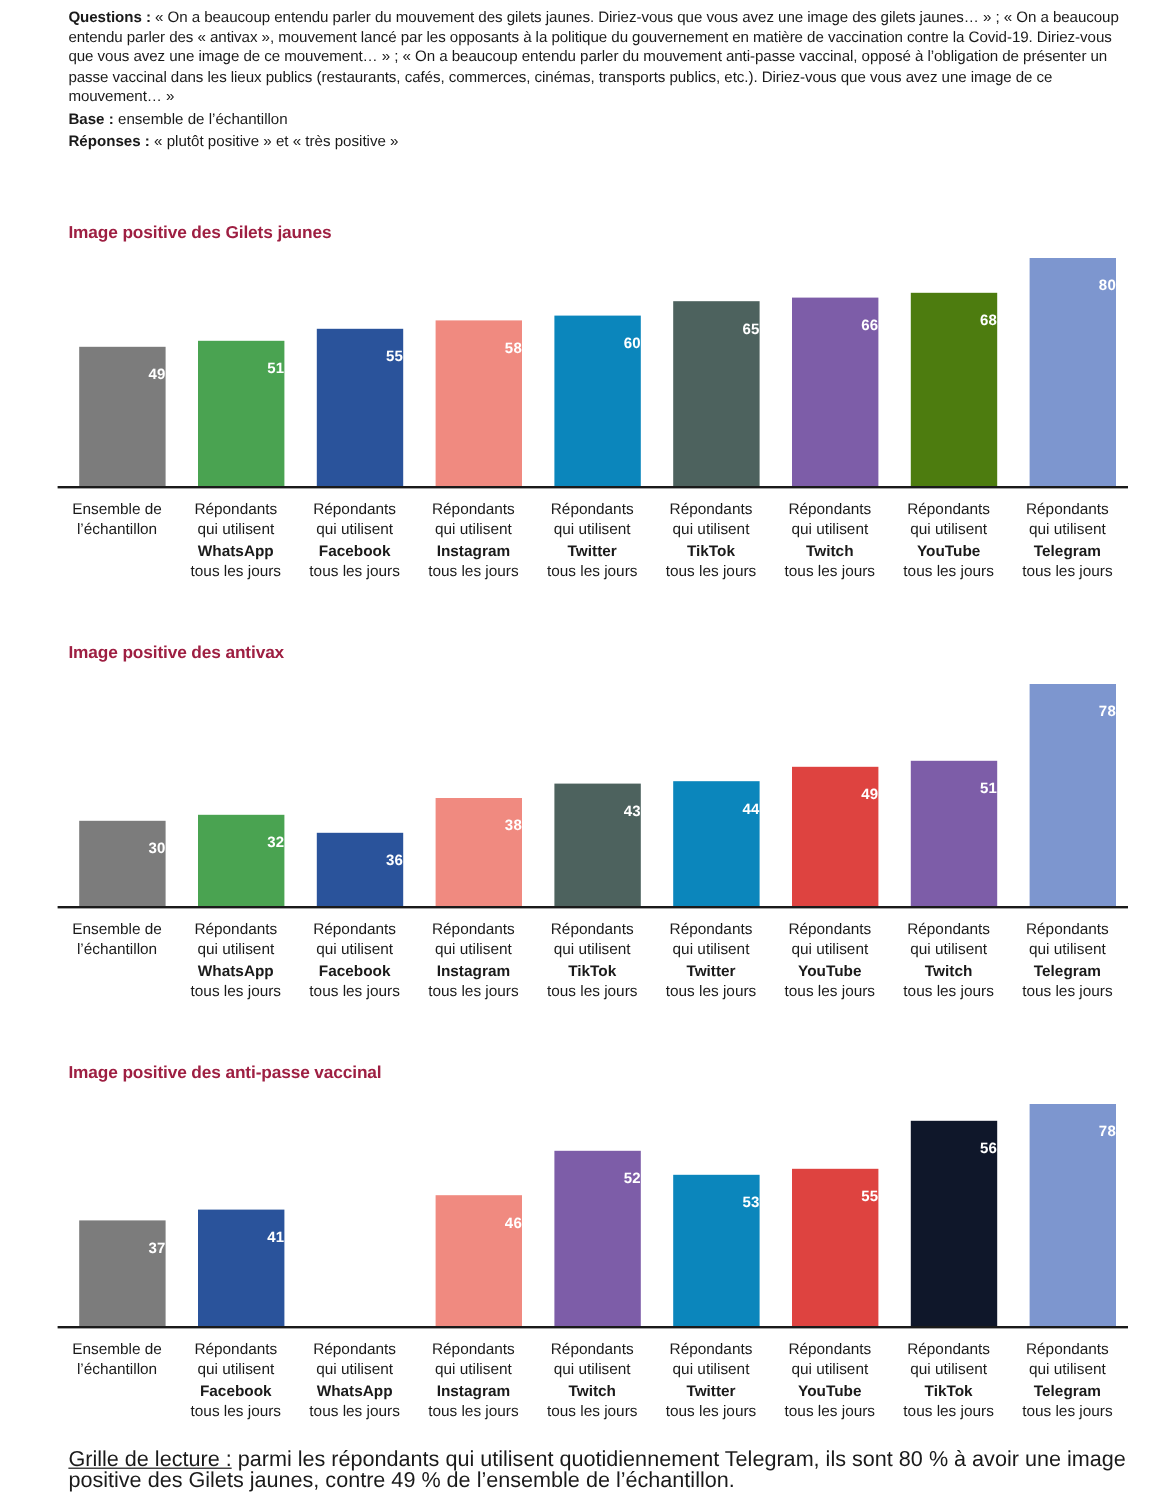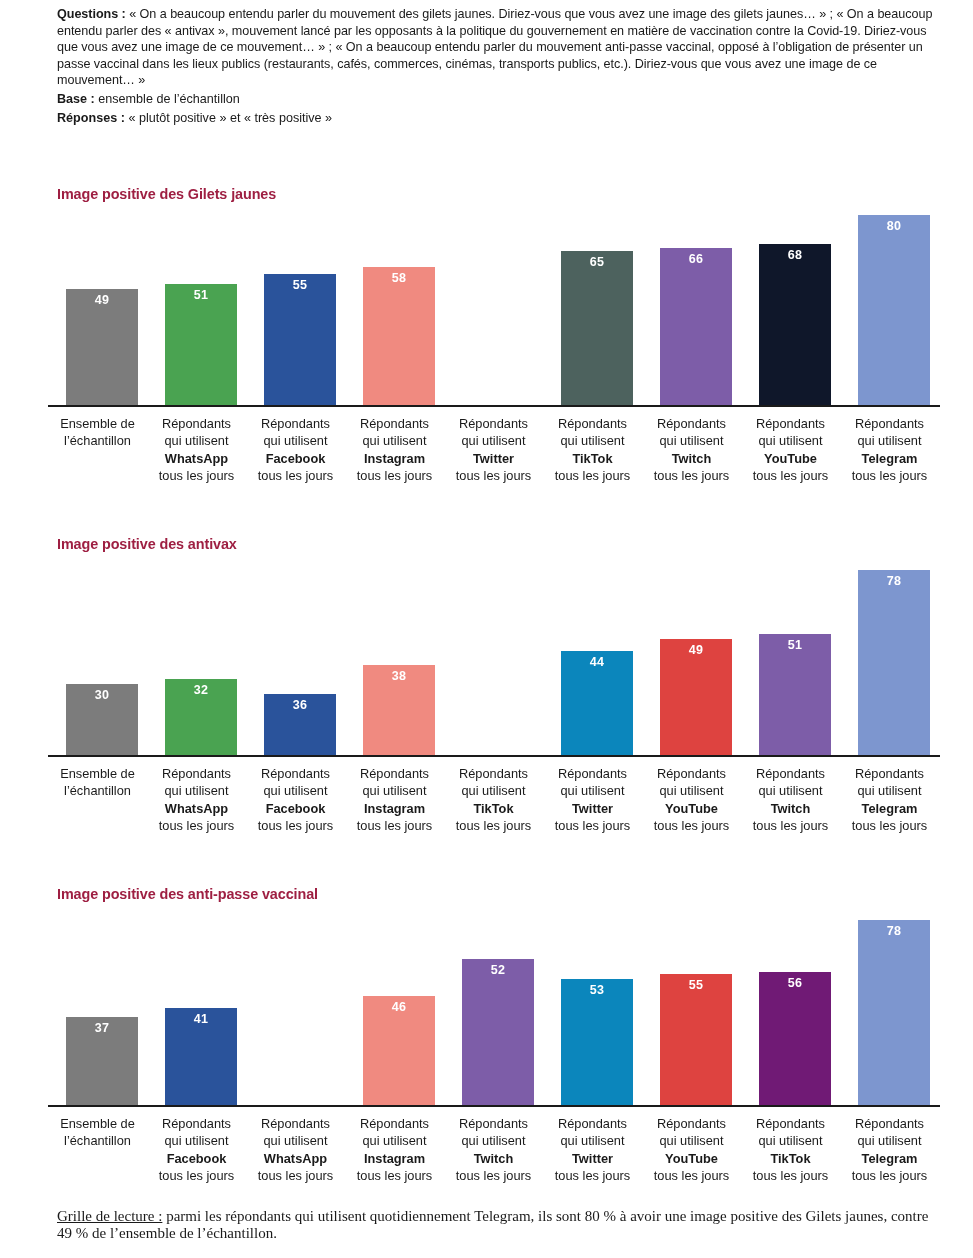--- a/index.html
+++ b/index.html
@@ -77,24 +77,24 @@
     height: 218px;
   }
   .bar {
     position: absolute;
     bottom: 0;
     left: 18px;
     width: 72px;
   }
   .bar-value {
     position: absolute;
-    top: 4px;
+    top: 16px;
     left: 0;
     width: 100%;
-    text-align: center;
+    text-align: right;
     color: #ffffff;
     font-size: 12.5px;
     font-weight: bold;
     letter-spacing: 0.2px;
   }
   .axis-line {
     position: absolute;
     left: 48px;
     width: 892px;
     height: 2px;
@@ -119,23 +119,22 @@
   }
   .xlabel .ln { display: block; white-space: nowrap; }
   .xlabel .brand { font-weight: bold; }
 
   
   .footer {
     position: absolute;
     left: 57px;
     top: 1208px;
     width: 890px;
-    font-size: 15px;
+    font-size: 18px;
     line-height: 17px;
-    font-family: Liberation Serif, serif;
   }
   .footer .lead {
     text-decoration: underline;
   }
 </style>
 </head>
 <body>
 
 <div class="header">
   <p class="hdr-para"><span class="hdr-label">Questions :</span><span> « On a beaucoup entendu parler du mouvement des gilets jaunes. Diriez-vous que vous avez une image des gilets jaunes… » ; « On a beaucoup entendu parler des « antivax », mouvement lancé par les opposants à la politique du gouvernement en matière de vaccination contre la Covid-19. Diriez-vous que vous avez une image de ce mouvement… » ; « On a beaucoup entendu parler du mouvement anti-passe vaccinal, opposé à l’obligation de présenter un passe vaccinal dans les lieux publics (restaurants, cafés, commerces, cinémas, transports publics, etc.). Diriez-vous que vous avez une image de ce mouvement… »</span></p>
@@ -161,32 +160,37 @@
           <div class="bar-slot" style="left: 198px; height: 202px;">
             <div class="bar" title="Répondants qui utilisent Facebook tous les jours" style="height: 130.625px; background: rgb(42, 83, 155);">
               <span class="bar-value">55</span>
             </div>
           </div>
           <div class="bar-slot" style="left: 297px; height: 202px;">
             <div class="bar" title="Répondants qui utilisent Instagram tous les jours" style="height: 137.75px; background: rgb(240, 138, 128);">
               <span class="bar-value">58</span>
             </div>
           </div>
+          <div class="bar-slot" style="left: 396px; height: 202px;">
+            <div class="bar" title="Répondants qui utilisent Twitter tous les jours" style="height: 142.5px; background: rgb(11, 134, 188);">
+              <span class="bar-value">60</span>
+            </div>
+          </div>
           <div class="bar-slot" style="left: 495px; height: 202px;">
             <div class="bar" title="Répondants qui utilisent TikTok tous les jours" style="height: 154.375px; background: rgb(77, 98, 94);">
               <span class="bar-value">65</span>
             </div>
           </div>
           <div class="bar-slot" style="left: 594px; height: 202px;">
             <div class="bar" title="Répondants qui utilisent Twitch tous les jours" style="height: 156.75px; background: rgb(125, 93, 168);">
               <span class="bar-value">66</span>
             </div>
           </div>
           <div class="bar-slot" style="left: 693px; height: 202px;">
-            <div class="bar" title="Répondants qui utilisent YouTube tous les jours" style="height: 161.5px; background: #0f172a;">
+            <div class="bar" title="Répondants qui utilisent YouTube tous les jours" style="height: 161.5px; background: #4d7c0f;">
               <span class="bar-value">68</span>
             </div>
           </div>
           <div class="bar-slot" style="left: 792px; height: 202px;">
             <div class="bar" title="Répondants qui utilisent Telegram tous les jours" style="height: 190px; background: rgb(125, 150, 207);">
               <span class="bar-value">80</span>
             </div>
           </div>
         </div>
       </div>
@@ -263,20 +267,25 @@
           <div class="bar-slot" style="left: 198px; height: 202px;">
             <div class="bar" title="Répondants qui utilisent Facebook tous les jours" style="height: 61px; background: rgb(42, 83, 155);">
               <span class="bar-value">36</span>
             </div>
           </div>
           <div class="bar-slot" style="left: 297px; height: 202px;">
             <div class="bar" title="Répondants qui utilisent Instagram tous les jours" style="height: 90.25px; background: rgb(240, 138, 128);">
               <span class="bar-value">38</span>
             </div>
           </div>
+          <div class="bar-slot" style="left: 396px; height: 202px;">
+            <div class="bar" title="Répondants qui utilisent TikTok tous les jours" style="height: 102.125px; background: rgb(77, 98, 94);">
+              <span class="bar-value">43</span>
+            </div>
+          </div>
           <div class="bar-slot" style="left: 495px; height: 202px;">
             <div class="bar" title="Répondants qui utilisent Twitter tous les jours" style="height: 104.5px; background: rgb(11, 134, 188);">
               <span class="bar-value">44</span>
             </div>
           </div>
           <div class="bar-slot" style="left: 594px; height: 202px;">
             <div class="bar" title="Répondants qui utilisent YouTube tous les jours" style="height: 116.375px; background: rgb(222, 67, 64);">
               <span class="bar-value">49</span>
             </div>
           </div>
@@ -376,21 +385,21 @@
             <div class="bar" title="Répondants qui utilisent Twitter tous les jours" style="height: 125.875px; background: rgb(11, 134, 188);">
               <span class="bar-value">53</span>
             </div>
           </div>
           <div class="bar-slot" style="left: 594px; height: 202px;">
             <div class="bar" title="Répondants qui utilisent YouTube tous les jours" style="height: 130.625px; background: rgb(222, 67, 64);">
               <span class="bar-value">55</span>
             </div>
           </div>
           <div class="bar-slot" style="left: 693px; height: 202px;">
-            <div class="bar" title="Répondants qui utilisent TikTok tous les jours" style="height: 133px; background: #701a75;">
+            <div class="bar" title="Répondants qui utilisent TikTok tous les jours" style="height: 171px; background: #0f172a;">
               <span class="bar-value">56</span>
             </div>
           </div>
           <div class="bar-slot" style="left: 792px; height: 202px;">
             <div class="bar" title="Répondants qui utilisent Telegram tous les jours" style="height: 185.25px; background: rgb(125, 150, 207);">
               <span class="bar-value">78</span>
             </div>
           </div>
         </div>
       </div>

